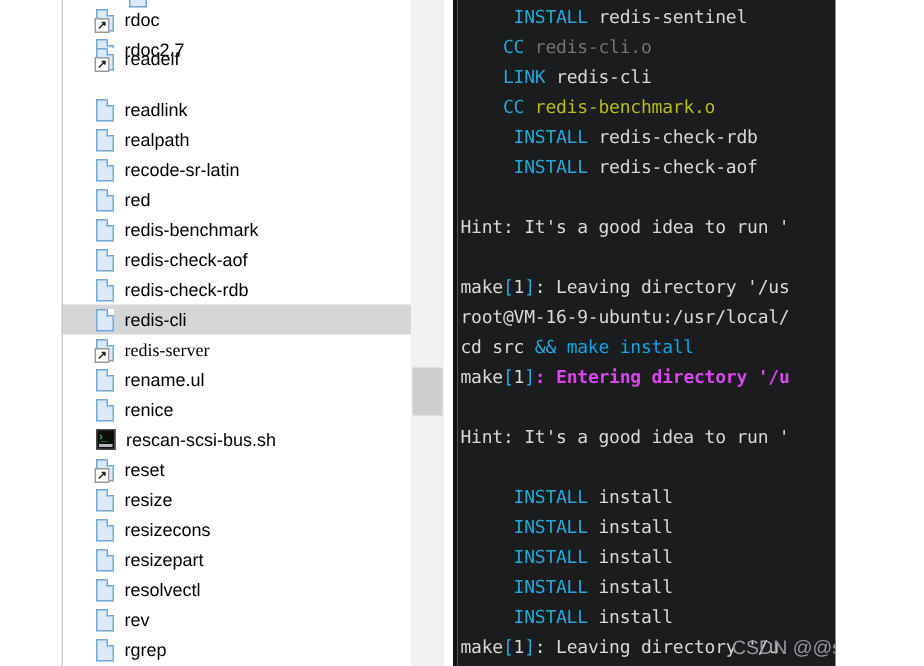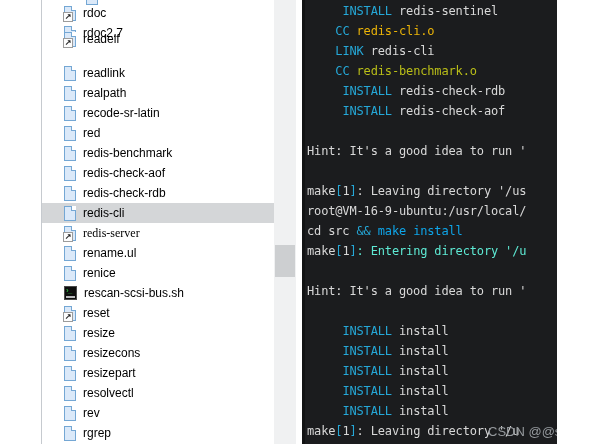--- a/index.html
+++ b/index.html
@@ -146,32 +146,32 @@
   <div class="scrollbar">
     <div class="sthumb"></div>
   </div>
 
   <div class="gap"></div>
   <div class="pborder"></div>
 
   <div class="terminal">
     <div class="tlines" id="termlines">
         <div class="tline"><span style="color: rgb(216, 216, 216);">     </span><span style="color: rgb(37, 168, 216);">INSTALL</span><span style="color: rgb(216, 216, 216);"> redis-sentinel</span></div>
-        <div class="tline"><span style="color: rgb(216, 216, 216);">    </span><span style="color: rgb(37, 168, 216);">CC</span><span style="color: rgb(216, 216, 216);"> </span><span style="color: #eab308;">redis-cli.o</span></div>
+        <div class="tline"><span style="color: rgb(216, 216, 216);">    </span><span style="color: rgb(37, 168, 216);">CC</span><span style="color: rgb(216, 216, 216);"> </span><span style="color: #737373;">redis-cli.o</span></div>
         <div class="tline"><span style="color: rgb(216, 216, 216);">    </span><span style="color: rgb(37, 168, 216);">LINK</span><span style="color: rgb(216, 216, 216);"> redis-cli</span></div>
         <div class="tline"><span style="color: rgb(216, 216, 216);">    </span><span style="color: rgb(37, 168, 216);">CC</span><span style="color: rgb(216, 216, 216);"> </span><span style="color: rgb(185, 189, 24);">redis-benchmark.o</span></div>
         <div class="tline"><span style="color: rgb(216, 216, 216);">     </span><span style="color: rgb(37, 168, 216);">INSTALL</span><span style="color: rgb(216, 216, 216);"> redis-check-rdb</span></div>
         <div class="tline"><span style="color: rgb(216, 216, 216);">     </span><span style="color: rgb(37, 168, 216);">INSTALL</span><span style="color: rgb(216, 216, 216);"> redis-check-aof</span></div>
         <div class="tline"></div>
         <div class="tline"><span style="color: rgb(216, 216, 216);">Hint: It's a good idea to run '</span></div>
         <div class="tline"></div>
         <div class="tline"><span style="color: rgb(216, 216, 216);">make</span><span style="color: rgb(37, 168, 216);">[</span><span style="color: rgb(216, 216, 216);">1</span><span style="color: rgb(37, 168, 216);">]</span><span style="color: rgb(216, 216, 216);">: Leaving directory '/us</span></div>
         <div class="tline"><span style="color: rgb(216, 216, 216);">root@VM-16-9-ubuntu:/usr/local/</span></div>
         <div class="tline"><span style="color: rgb(216, 216, 216);">cd src </span><span style="color: rgb(37, 168, 216);">&amp;&amp;</span><span style="color: #0ea5e9;"> make install</span></div>
-        <div class="tline"><span style="color: rgb(216, 216, 216);">make</span><span style="color: rgb(37, 168, 216);">[</span><span style="color: rgb(216, 216, 216);">1</span><span style="color: rgb(37, 168, 216);">]</span><span style="color: #5eead4;">: Entering directory '/u</span></div>
+        <div class="tline"><span style="color: rgb(216, 216, 216);">make</span><span style="color: rgb(37, 168, 216);">[</span><span style="color: rgb(216, 216, 216);">1</span><span style="color: rgb(37, 168, 216);">]</span><span style="color: #d946ef; font-weight: bold;">: Entering directory '/u</span></div>
         <div class="tline"></div>
         <div class="tline"><span style="color: rgb(216, 216, 216);">Hint: It's a good idea to run '</span></div>
         <div class="tline"></div>
         <div class="tline"><span style="color: rgb(216, 216, 216);">     </span><span style="color: rgb(37, 168, 216);">INSTALL</span><span style="color: rgb(216, 216, 216);"> install</span></div>
         <div class="tline"><span style="color: rgb(216, 216, 216);">     </span><span style="color: rgb(37, 168, 216);">INSTALL</span><span style="color: rgb(216, 216, 216);"> install</span></div>
         <div class="tline"><span style="color: rgb(216, 216, 216);">     </span><span style="color: rgb(37, 168, 216);">INSTALL</span><span style="color: rgb(216, 216, 216);"> install</span></div>
         <div class="tline"><span style="color: rgb(216, 216, 216);">     </span><span style="color: rgb(37, 168, 216);">INSTALL</span><span style="color: rgb(216, 216, 216);"> install</span></div>
         <div class="tline"><span style="color: rgb(216, 216, 216);">     </span><span style="color: rgb(37, 168, 216);">INSTALL</span><span style="color: rgb(216, 216, 216);"> install</span></div>
         <div class="tline"><span style="color: rgb(216, 216, 216);">make</span><span style="color: rgb(37, 168, 216);">[</span><span style="color: rgb(216, 216, 216);">1</span><span style="color: rgb(37, 168, 216);">]</span><span style="color: rgb(216, 216, 216);">: Leaving directory '/u</span></div>
       </div>

